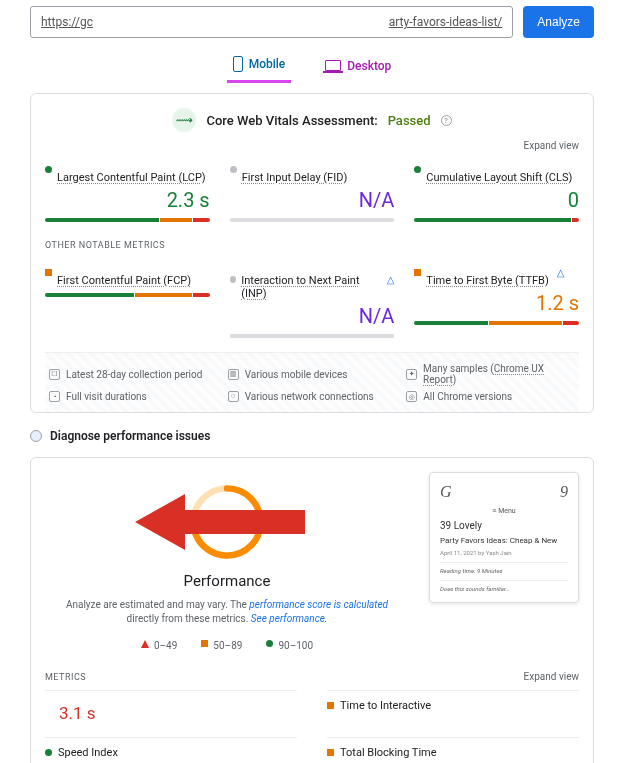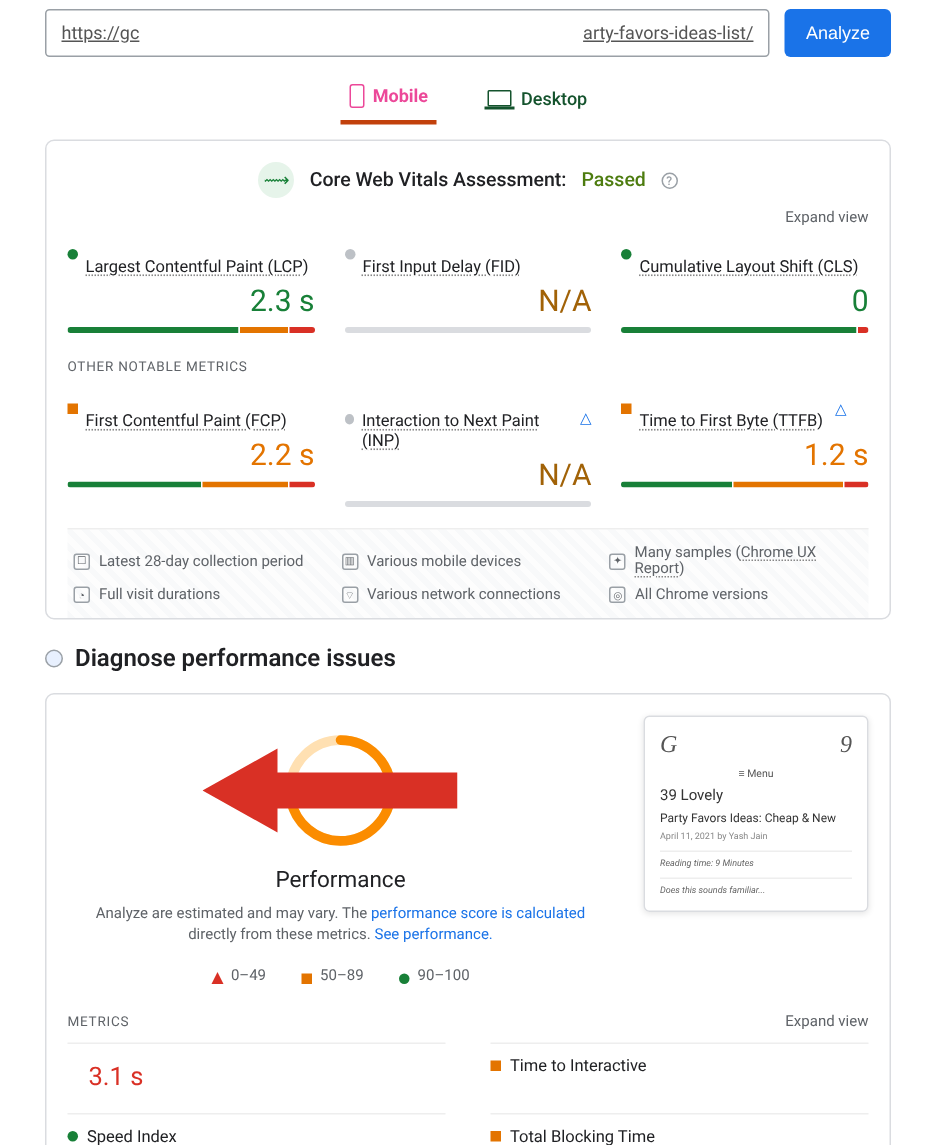--- a/index.html
+++ b/index.html
@@ -15,23 +15,23 @@
     flex: 1; height: 32px; border: 1px solid #9aa0a6; border-radius: 3px;
     padding: 0 10px; font-size: 12px; background: #fff; color: #555;
   }
   .analyze-btn {
     background: #1a73e8; color: #fff; border: none; border-radius: 4px;
     height: 32px; padding: 0 14px; font-size: 12px; font-weight: 500; cursor: pointer;
   }
   .tabs { display: flex; justify-content: center; gap: 28px; padding: 12px 0 0; }
   .tab {
     display: flex; align-items: center; gap: 6px; padding: 0 6px 8px;
-    font-size: 12px; color: #14532d; cursor: pointer; font-weight: 500;
-  }
-  .tab.active { color: #ec4899; border-bottom: 3px solid #c2410c; font-weight: bold; }
+    font-size: 12px; color: #a21caf; cursor: pointer; font-weight: 500;
+  }
+  .tab.active { color: #0369a1; border-bottom: 3px solid #d946ef; }
   .dev-icon { width: 10px; height: 16px; border: 1.5px solid currentColor; border-radius: 2px; position: relative; }
   .dev-icon.laptop { width: 16px; height: 11px; border-radius: 1px; }
   .dev-icon.laptop::after { content:""; position:absolute; left:-3px; right:-3px; bottom:-3px; height:2px; background: currentColor; }
   .panel {
     margin: 10px 30px 16px; border: 1px solid #dadce0; border-radius: 6px;
     padding: 14px 14px 0;
   }
   .cwv-head { display:flex; justify-content:center; align-items:center; gap:10px; font-size:13px; font-weight:500; }
   .pulse { width:24px; height:24px; border-radius:50%; background:#e6f4ea; display:flex; align-items:center; justify-content:center; color:#188038; font-size:12px; }
   .passed { color:#4d7c0f; font-weight:500; }
@@ -42,47 +42,47 @@
   .metric-title { display:flex; align-items:center; gap:5px; font-size:11px; }
   .metric-title span.name { text-decoration: underline dotted #888; text-underline-offset: 2px; margin-top: 16px; }
   .dot { width:7px; height:7px; border-radius:50%; display:inline-block; }
   .sq { width:7px; height:7px; display:inline-block; }
   .tri { width:0; height:0; border-left:4.5px solid transparent; border-right:4.5px solid transparent; border-bottom:8px solid; display:inline-block; }
   .green { background:#188038; } .orange { background:#e37400; } .red { background:#d93025; } .grey { background:#bdc1c6; }
   .tri.red { border-bottom-color:#d93025; background:none; }
   .icon-blue { color:#1a73e8; font-size:10px; margin-left:3px;}
   .metric-val { text-align:right; font-size:20px; color:#188038; margin-top:4px; }
   .metric-val.orange-text{ color:#e37400;}
-  .metric-val.grey-text{ color:#a16207;}
+  .metric-val.grey-text{ color:#6d28d9;}
   .bar { height:4px; margin-top:6px; display:flex; border-radius:2px; overflow:hidden; }
   .bar-seg { height:100%; }
   .bar-tick { width:1px; background:#fff; }
   .notable-h { font-size:9px; letter-spacing:.5px; color:#5f6368; margin:18px 0 8px; }
   .info-grid {
     margin-top:14px; border-top:1px solid #eee; padding:10px 4px; 
     display:grid; grid-template-columns:repeat(3,1fr); row-gap:6px; column-gap:10px;
     font-size:10px; color:#5f6368;
     background: repeating-linear-gradient(45deg,#f8f9fa,#f8f9fa 4px,#fdfdfd 4px,#fdfdfd 8px);
   }
   .info-item { display:flex; gap:6px; align-items:center;}
   .mini-icon { width:11px; height:11px; border:1px solid #9aa0a6; border-radius:2px; font-size:7px; display:flex;align-items:center;justify-content:center;}
   .under-dot { text-decoration: underline dotted #888; text-underline-offset:2px;}
-  .diag { margin:8px 30px 14px; display:flex; align-items:center; gap:8px; font-size:16px; font-weight:600;}
+  .diag { margin:8px 30px 14px; display:flex; align-items:center; gap:8px; font-size:12px; font-weight:600;}
   .radio { width:12px; height:12px; border-radius:50%; border:1px solid #9aa0a6; background:#e8f0fe;}
   .panel2 { margin:0 30px 20px; border:1px solid #dadce0; border-radius:6px; padding:14px;}
   .score-area { display:flex; gap:20px; align-items:flex-start; justify-content:center;}
   .score-col { flex:1; text-align:center; padding:10px 10px 0;}
   .gauge-wrap{ position:relative; display:flex; justify-content:center; align-items:center;}
   .gauge { width:80px; height:80px; }
   .gauge-num { position:absolute; font-size:22px; color:#c33300; font-weight:400;}
   .perf-title { font-size:15px; margin-top:10px; color:#202124;}
   .perf-desc { font-size:10px; color:#5f6368; margin-top:8px; line-height:1.4;}
-  .perf-desc a { color:#1a73e8; text-decoration:none;}
+  .perf-desc a { color:#1a73e8; text-decoration:none;font-style:italic;}
   .legend { display:flex; justify-content:center; gap:24px; margin-top:14px; font-size:10px; color:#5f6368;}
-  .legend-item{display:flex;align-items:flex-end;gap:5px;}
+  .legend-item{display:flex;align-items:flex-start;gap:5px;}
   .preview-card{
     width:150px; border:1px solid #dadce0; border-radius:4px; padding:10px;
     box-shadow:0 1px 4px rgba(0,0,0,.1); font-size:8px; color:#555;
   }
   .preview-top{display:flex;justify-content:space-between;font-family:Georgia,serif;font-size:16px;font-style:italic;}
   .preview-menu{text-align:center;margin:6px 0 4px;font-size:7px;}
   .preview-title{font-size:10px;color:#333;margin:4px 0;line-height:1.3;}
   .preview-sub{font-size:8px;color:#333;}
   .preview-meta{font-size:6px;color:#888;margin:4px 0;}
   .preview-line{font-size:6px;color:#666;margin-top:6px;padding-top:4px;border-top:1px solid #eee;font-style:italic;}
@@ -165,21 +165,20 @@
   </div>
 
   <div class="notable-h">OTHER NOTABLE METRICS</div>
 
   <div class="metrics-row">
     <div class="metric">
       <div class="metric-title">
           <span class="sq orange"></span>
           <span class="name">First Contentful Paint (FCP)</span>
         </div>
-      <div class="metric-val orange-text">2.2 s</div>
       <div class="bar">
           <div class="bar-seg" style="flex:55;background:#188038"></div>
           <div class="bar-tick"></div>
           <div class="bar-seg" style="flex:35;background:#e37400"></div>
           <div class="bar-tick"></div>
           <div class="bar-seg" style="flex:10;background:#d93025"></div>
         </div>
     </div>
     <div class="metric">
       <div class="metric-title">

